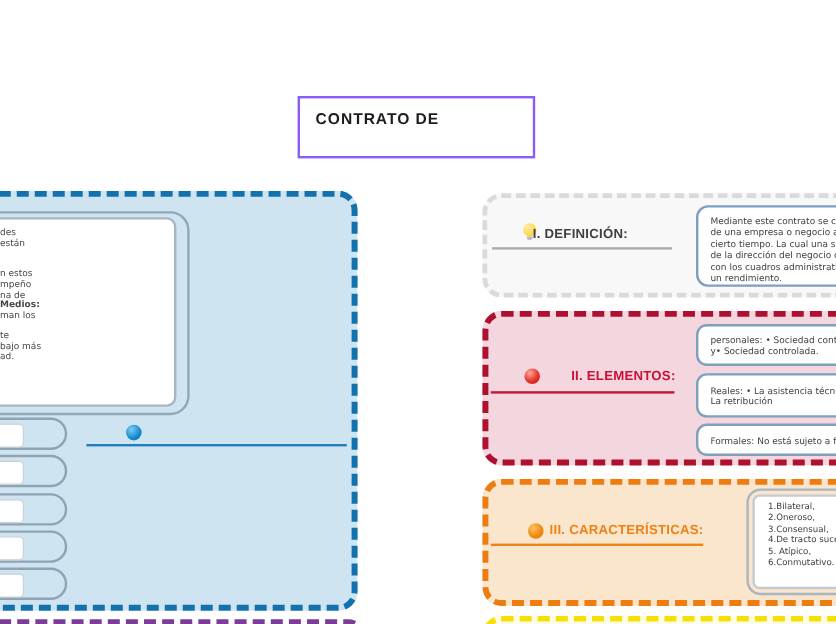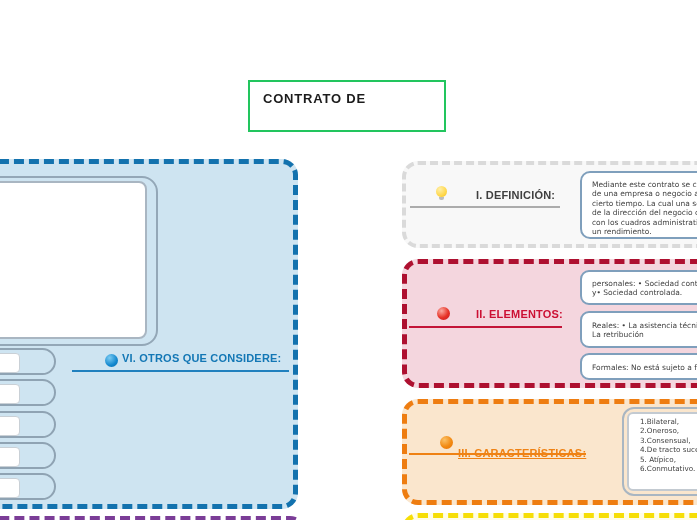--- a/index.html
+++ b/index.html
@@ -4,21 +4,21 @@
 <style>
   * { margin:0; padding:0; box-sizing:border-box; }
   html,body { background:#ffffff; }
   #canvas {
     position:relative; width:697px; height:520px; overflow:hidden;
     background:#ffffff; font-family:"Liberation Sans", sans-serif;
   }
   
   #title-box {
     position:absolute; left:248px; top:80px; width:198px; height:52px;
-    background:#ffffff; border:2px solid #22c55e; padding:8px 8px 0 13px;
+    background:#ffffff; border:2px solid #8b5cf6; padding:8px 8px 0 13px;
   }
   #title-box .t-line {
     font-weight:bold; font-size:13px; line-height:17px; letter-spacing:0.8px;
     color:#1c1c1c; white-space:nowrap;
   }
   
   .section { position:absolute; border-radius:16px; }
   .sec-otros  { left:-62px; top:159px; width:360px; height:350px; border:5px dashed #1372AE; background:#CEE4F1; }
   .sec-def    { left:402px; top:161px; width:360px; height:87px;  border:4px dashed #DADADA; background:#F8F8F8; }
   .sec-elem   { left:402px; top:259px; width:360px; height:129px; border:5px dashed #AE1030; background:#F4D6DE; }
@@ -65,47 +65,61 @@
 
 <div id="canvas">
 
   <div id="title-box">
     <div class="t-line">CONTRATO DE</div>
   </div>
 
   <div class="section sec-otros"></div>
   <div class="note-outer"></div>
   <div class="note-inner"></div>
+  <div class="note-text">
+    <div class="nl">des</div>
+    <div class="nl">están</div>
+    <div class="nl"></div>
+    <div class="nl"></div>
+    <div class="nl">n estos</div>
+    <div class="nl">mpeño</div>
+    <div class="nl">na de</div>
+    <div class="nl nl-bold">Medios:</div>
+    <div class="nl">man los</div>
+    <div class="nl"></div>
+    <div class="nl">te</div>
+    <div class="nl">bajo más</div>
+    <div class="nl">ad.</div>
+  </div>
 
   <div class="idea-outer" style="top:348px;">
     <div class="idea-inner">Idea</div>
   </div>
   <div class="idea-outer" style="top:379px;">
     <div class="idea-inner">Idea</div>
   </div>
   <div class="idea-outer" style="top:411px;">
     <div class="idea-inner">Idea</div>
   </div>
   <div class="idea-outer" style="top:442px;">
     <div class="idea-inner">Idea</div>
   </div>
   <div class="idea-outer" style="top:473px;">
     <div class="idea-inner">Idea</div>
   </div>
 
   <div class="sphere sphere-blue" style="left:105px; top:354px;"></div>
-  <div class="topic-label" style="left:122px; top:352px; color:#1377B5;">VI. OTROS QUE CONSIDERE:</div>
   <div class="branch-line" style="left:72px; top:370px; width:217px; border-top:2px solid #2080BE;"></div>
 
   <div class="section sec-def"></div>
   <div class="bulb">
     <div class="globe"></div>
       <div class="base"></div>
   </div>
-  <div class="topic-label" style="left:476px; top:189px; color:#3F3F3F;">I. DEFINICIÓN:</div>
+  <div class="topic-label" style="left:444px; top:189px; color:#3F3F3F;">I. DEFINICIÓN:</div>
   <div class="branch-line" style="left:410px; top:206px; width:150px; border-top:2px solid #ACACAC;"></div>
   <div class="card" style="left:580px; top:171px; width:190px; height:68px; padding:7px 10px;">
     <div class="cl">Mediante este contrato se co</div>
     <div class="cl">de una empresa o negocio a</div>
     <div class="cl">cierto tiempo. La cual una so</div>
     <div class="cl">de la dirección del negocio c</div>
     <div class="cl">con los cuadros administrati</div>
     <div class="cl">un rendimiento.</div>
   </div>
 
@@ -120,21 +134,21 @@
   <div class="card" style="left:580px; top:311px; width:190px; height:37px; padding:8px 10px; border-radius:9px;">
     <div class="cl">Reales: • La asistencia técni</div>
     <div class="cl">La retribución</div>
   </div>
   <div class="card" style="left:580px; top:353px; width:190px; height:27px; padding:8px 10px; border-radius:9px;">
     <div class="cl">Formales: No está sujeto a f</div>
   </div>
 
   <div class="section sec-char"></div>
   <div class="sphere sphere-orange" style="left:440px; top:436px;"></div>
-  <div class="topic-label" style="left:458px; top:447px; color:#EF8214;text-decoration:underline;">III. CARACTERÍSTICAS:</div>
+  <div class="topic-label" style="left:458px; top:436px; color:#EF8214;">III. CARACTERÍSTICAS:</div>
   <div class="branch-line" style="left:409px; top:453px; width:177px; border-top:2px solid #EF8214;"></div>
   <div class="char-outer"></div>
   <div class="char-inner"></div>
   <div class="char-text">
     <div class="cl2">1.Bilateral,</div>
     <div class="cl2">2.Oneroso,</div>
     <div class="cl2">3.Consensual,</div>
     <div class="cl2">4.De tracto suce</div>
     <div class="cl2">5. Atípico,</div>
     <div class="cl2">6.Conmutativo.</div>

